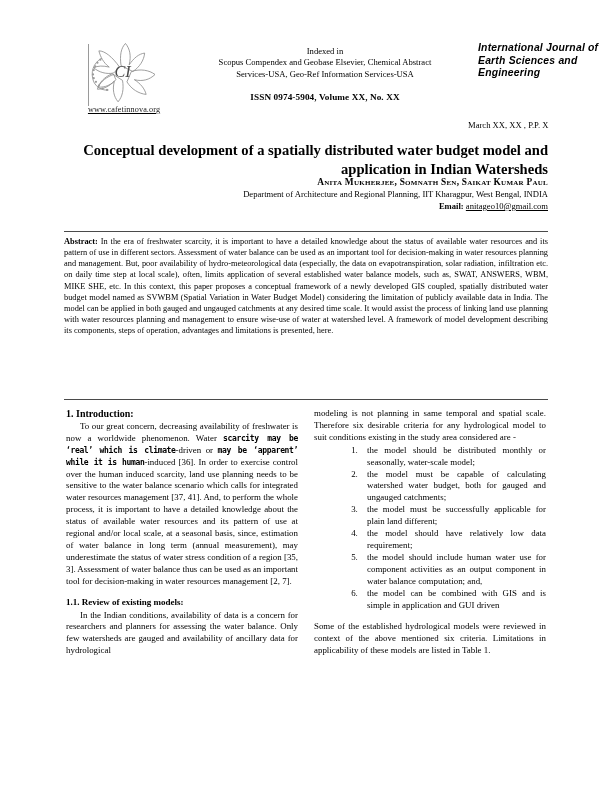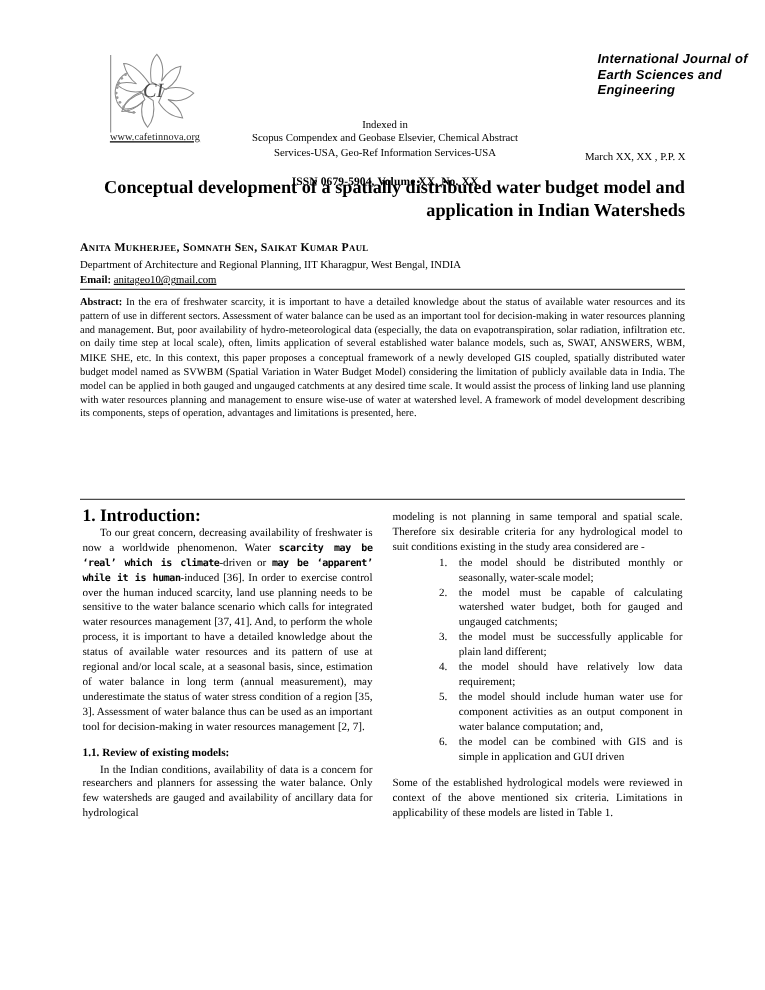--- a/index.html
+++ b/index.html
@@ -56,26 +56,25 @@
     position: absolute;
     left: 24px;
     top: 2px;
     width: 1px;
     height: 62px;
     background: #9a9a9a;
   }
 
   .indexed-block {
     position: absolute;
-    left: 99px;
+    left: 116px;
     top: 3px;
     width: 290px;
     text-align: center;
     font-family: "Liberation Serif", serif;
-    margin-top: 48px;
   }
   .indexed-line1 {
     font-size: 8.6px;
     line-height: 12px;
   }
   .indexed-line2 {
     font-size: 8.6px;
     line-height: 11.6px;
   }
   .issn-line {
@@ -117,23 +116,23 @@
     text-align: right;
     font-family: Liberation Serif, serif;
     font-weight: bold;
     font-size: 14.6px;
     line-height: 19px;
   }
 
   .authors {
     position: absolute;
     left: 64px;
-    top: 194px;
-    width: 484px;
-    text-align: left;
+    top: 177px;
+    width: 484px;
+    text-align: right;
   }
   .author-names {
     font-family: "Liberation Serif", serif;
     font-weight: bold;
     font-size: 9.4px;
     font-variant: small-caps;
     letter-spacing: 0.25px;
   }
   .affiliation {
     font-family: "Liberation Serif", serif;
@@ -193,21 +192,21 @@
     font-family: "Liberation Serif", serif;
     font-size: 8.9px;
     line-height: 11.9px;
     text-align: justify;
   }
   .col.left  { left: 66px; }
   .col.right { left: 314px; }
 
   .sec-head {
     font-weight: bold;
-    font-size: 14px;
+    font-size: 10px;
     margin: 0 0 1px 0;
     text-align: left;
   }
   .sub-head {
     font-weight: bold;
     font-size: 9.0px;
     margin: 9px 0 1px 0;
     text-align: left;
   }
   p.para {
@@ -280,21 +279,21 @@
         </g>
         <text x="48" y="48" font-family="Liberation Serif, serif" font-style="italic" font-size="22" fill="#4a4a4a" text-anchor="middle">CI</text>
       </svg>
       <div class="logo-url">www.cafetinnova.org</div>
     </div>
 
     <div class="indexed-block">
       <div class="indexed-line1">Indexed in</div>
       <div class="indexed-line2">Scopus Compendex and Geobase Elsevier, Chemical Abstract</div>
       <div class="indexed-line2">Services-USA, Geo-Ref Information Services-USA</div>
-      <div class="issn-line">ISSN 0679-5904, Volume XX, No. XX</div>
+      <div class="issn-line">ISSN 0974-5904, Volume XX, No. XX</div>
     </div>
 
     <div class="journal-title">International Journal of Earth Sciences and Engineering</div>
     <div class="issue-line">March XX, XX , P.P. X</div>
   </div>
 
   <div class="paper-title">Conceptual development of a spatially distributed water budget model and application in Indian Watersheds</div>
 
   <div class="authors">
     <div class="author-names">Anita Mukherjee, Somnath Sen, Saikat Kumar Paul</div>

